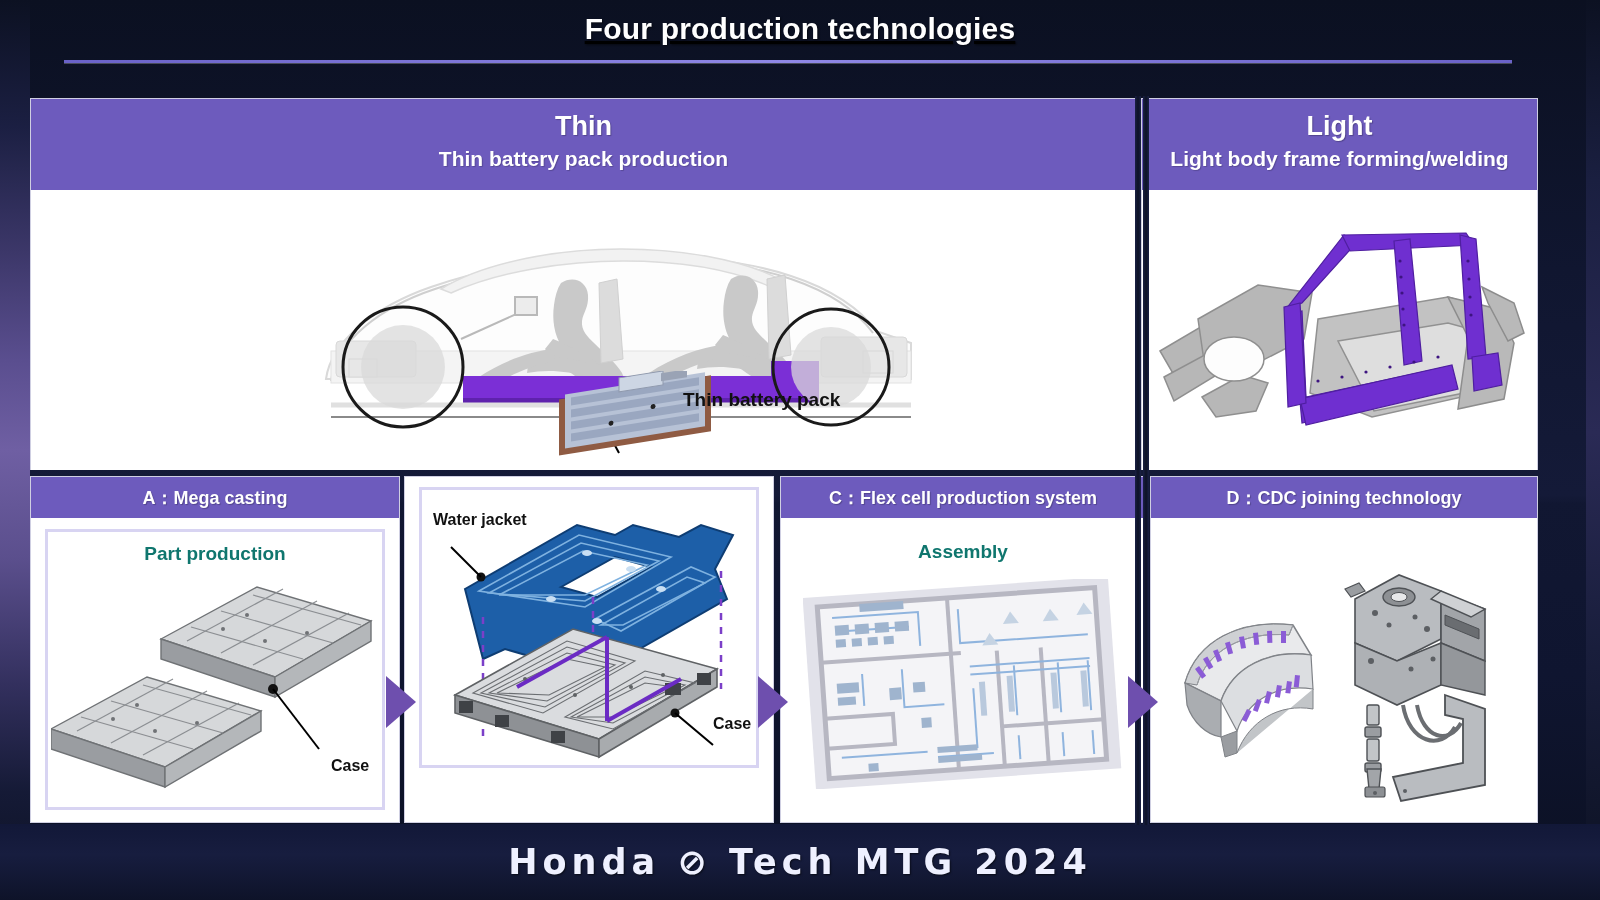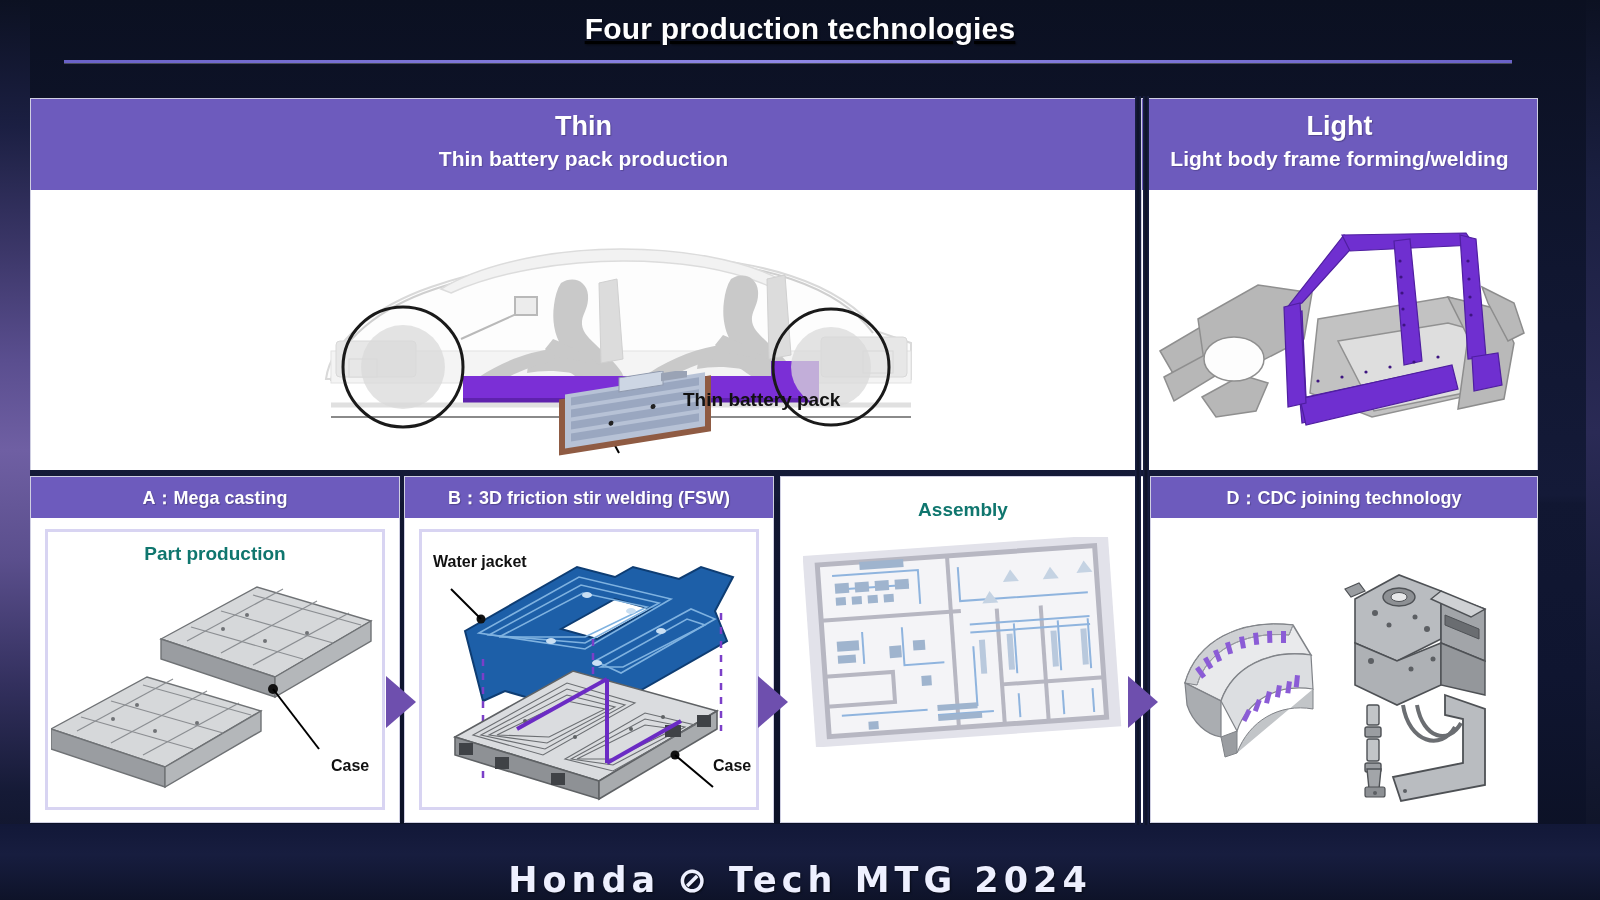--- a/index.html
+++ b/index.html
@@ -151,21 +151,21 @@
   .label {
     position: absolute;
     font-size: 16px; font-weight: bold; color: #111;
     white-space: nowrap;
   }
 
   
   #footer {
     position: absolute;
     left: 0; bottom: 0; width: 1600px; height: 76px;
-    display: flex; align-items: flex-end; justify-content: center;
+    display: flex; align-items: center; justify-content: center;
     background: linear-gradient(180deg,#121838 0%, #171d3f 40%, #0e1329 100%);
   }
   #footer-text {
     color: #eef0ff;
     font-size: 35px;
     font-weight: bold;
     letter-spacing: 5px;
     font-family: "DejaVu Sans", sans-serif;
     text-shadow: 1px 1px 2px rgba(0,0,0,0.6);
   }
@@ -408,21 +408,20 @@
             <line x1="222" y1="118" x2="268" y2="178" stroke="#000" stroke-width="2"></line>
           </svg>
 
           <div class="label" style="left:300px; top:238px;">Case</div>
         </div>
       </div>
 
       <div class="flow-arrow" style="left:356px; top:200px;"></div>
 
       <div class="step" id="step-b">
-        <div class="step-head">B：3D friction stir welding (FSW)</div>
         <div class="step-body">
           <div class="inner-frame"></div>
 
           <svg style="position:absolute; left:14px; top:12px;" width="342" height="286" viewBox="0 0 342 286">
 
             <g transform="translate(46,18)">
               <path d="M0 82 L112 18 L150 28 L168 18 L214 30 L236 18 L268 28 L250 62 L262 92
                        L150 156 L110 146 L88 156 L40 142 L18 152 Z" fill="#1d5fa8" stroke="#0e3d73" stroke-width="2"></path>
               <path d="M96 80 L150 50 L186 60 L132 90 Z" fill="#ffffff" stroke="#0e3d73" stroke-width="2"></path>
               <g fill="none" stroke="#7fb2e0" stroke-width="1.6">
@@ -489,20 +488,21 @@
           </svg>
 
           <div class="label" style="left:20px; top:34px;margin-left:8px;">Water jacket</div>
           <div class="label" style="left:308px; top:238px;">Case</div>
         </div>
       </div>
 
       <div class="flow-arrow" style="left:728px; top:200px;"></div>
 
       <div class="step" id="step-c">
+        <div class="step-head">C：Flex cell production system</div>
         <div class="step-body">
           <div class="purple-head" style="position:absolute; left:0; right:0; top:22px;">Assembly</div>
 
           <svg style="position:absolute; left:22px; top:60px;" width="320" height="210" viewBox="0 0 320 210">
             <g transform="rotate(-4 160 105)">
               <rect x="6" y="8" width="306" height="192" fill="#e2e2ea"></rect>
               <rect x="20" y="18" width="278" height="172" fill="#f4f4f7" stroke="#b7b7c2" stroke-width="5"></rect>
 
               <g stroke="#b7b7c2" stroke-width="4" fill="none">
                 <path d="M20 74 L160 74"></path>

